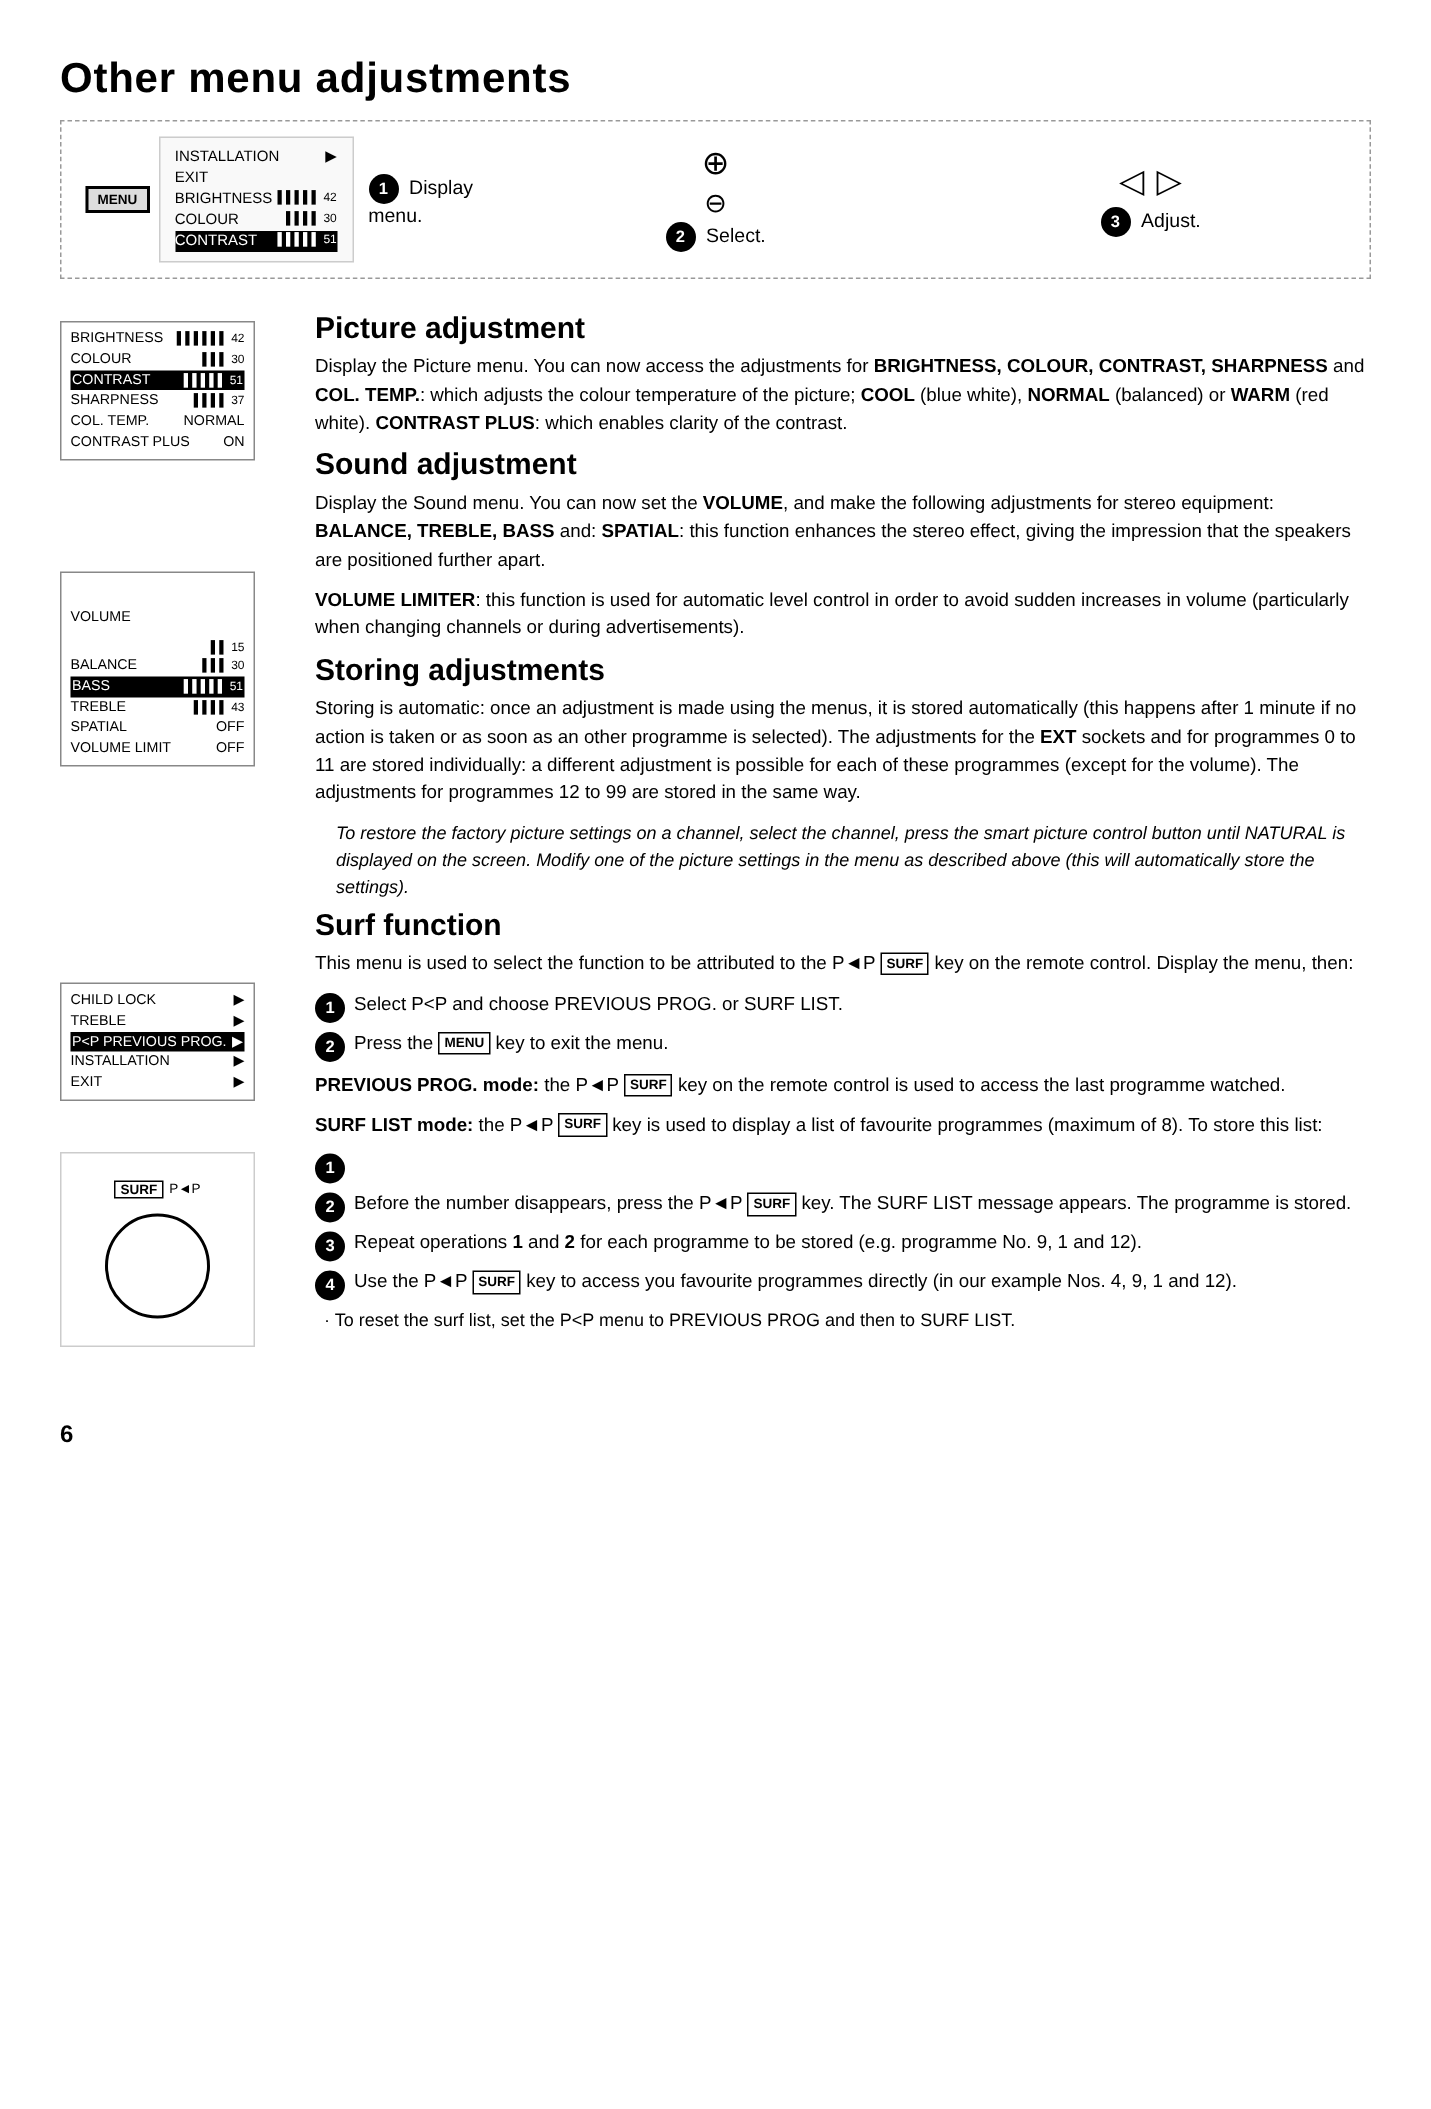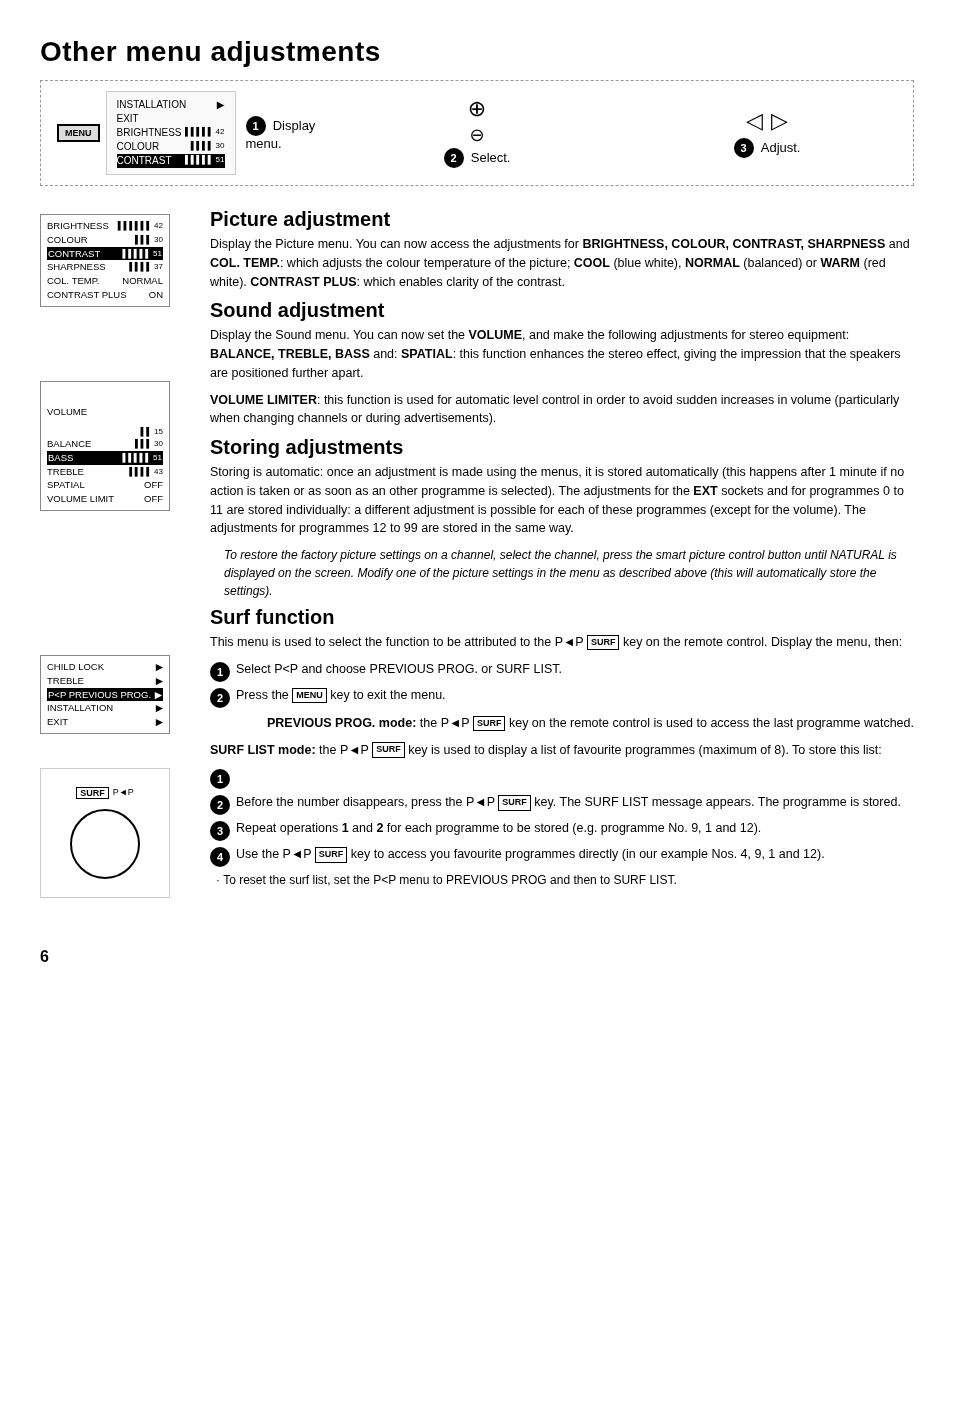--- a/index.html
+++ b/index.html
@@ -389,21 +389,21 @@
 
       <div class="step-item">
         <span class="circle-num">1</span>
         <span>Select P&lt;P and choose PREVIOUS PROG. or SURF LIST.</span>
       </div>
       <div class="step-item">
         <span class="circle-num">2</span>
         <span>Press the <span class="badge">MENU</span> key to exit the menu.</span>
       </div>
 
-      <div class="section-body" style="margin-top:6px;text-align:right;">
+      <div class="section-body" style="margin-top:6px;">
         <strong>PREVIOUS PROG. mode:</strong> the P◄P <span class="badge">SURF</span> key on the remote control is used to access the last programme watched.
       </div>
 
       <div class="section-body">
         <strong>SURF LIST mode:</strong> the P◄P <span class="badge">SURF</span> key is used to display a list of favourite programmes (maximum of 8). To store this list:
       </div>
 
       <div class="step-item">
         <span class="circle-num">1</span>
       </div>

